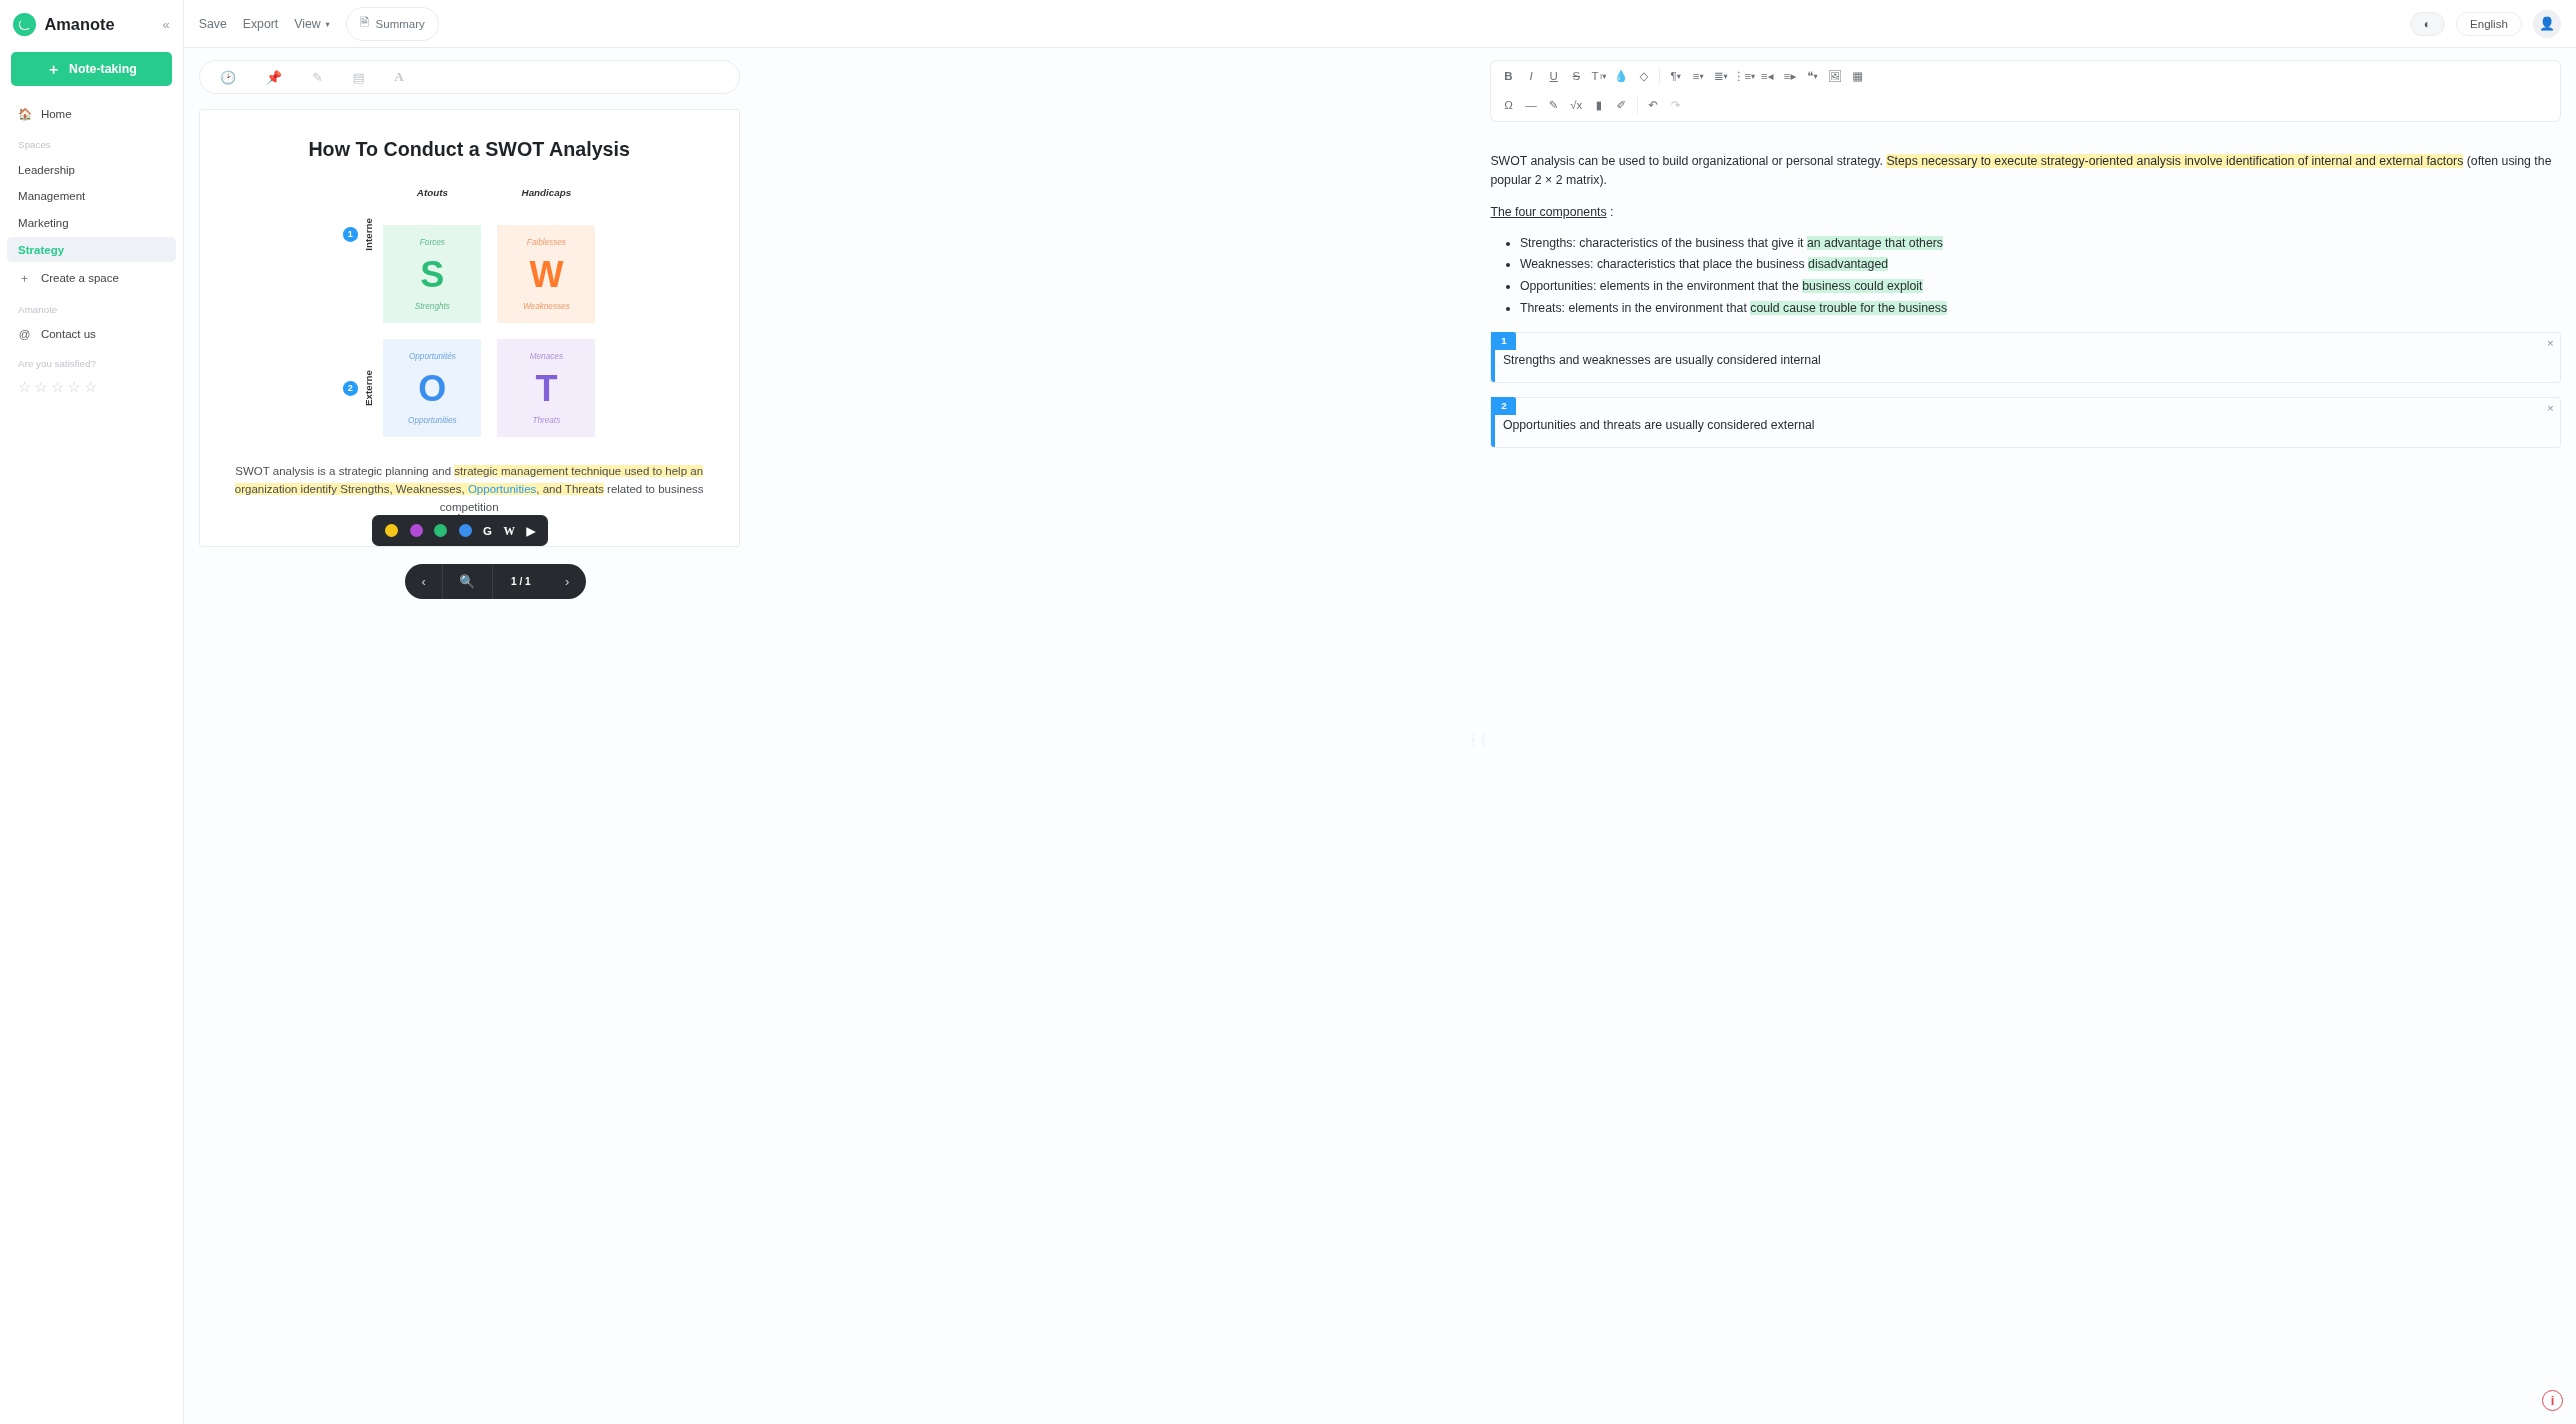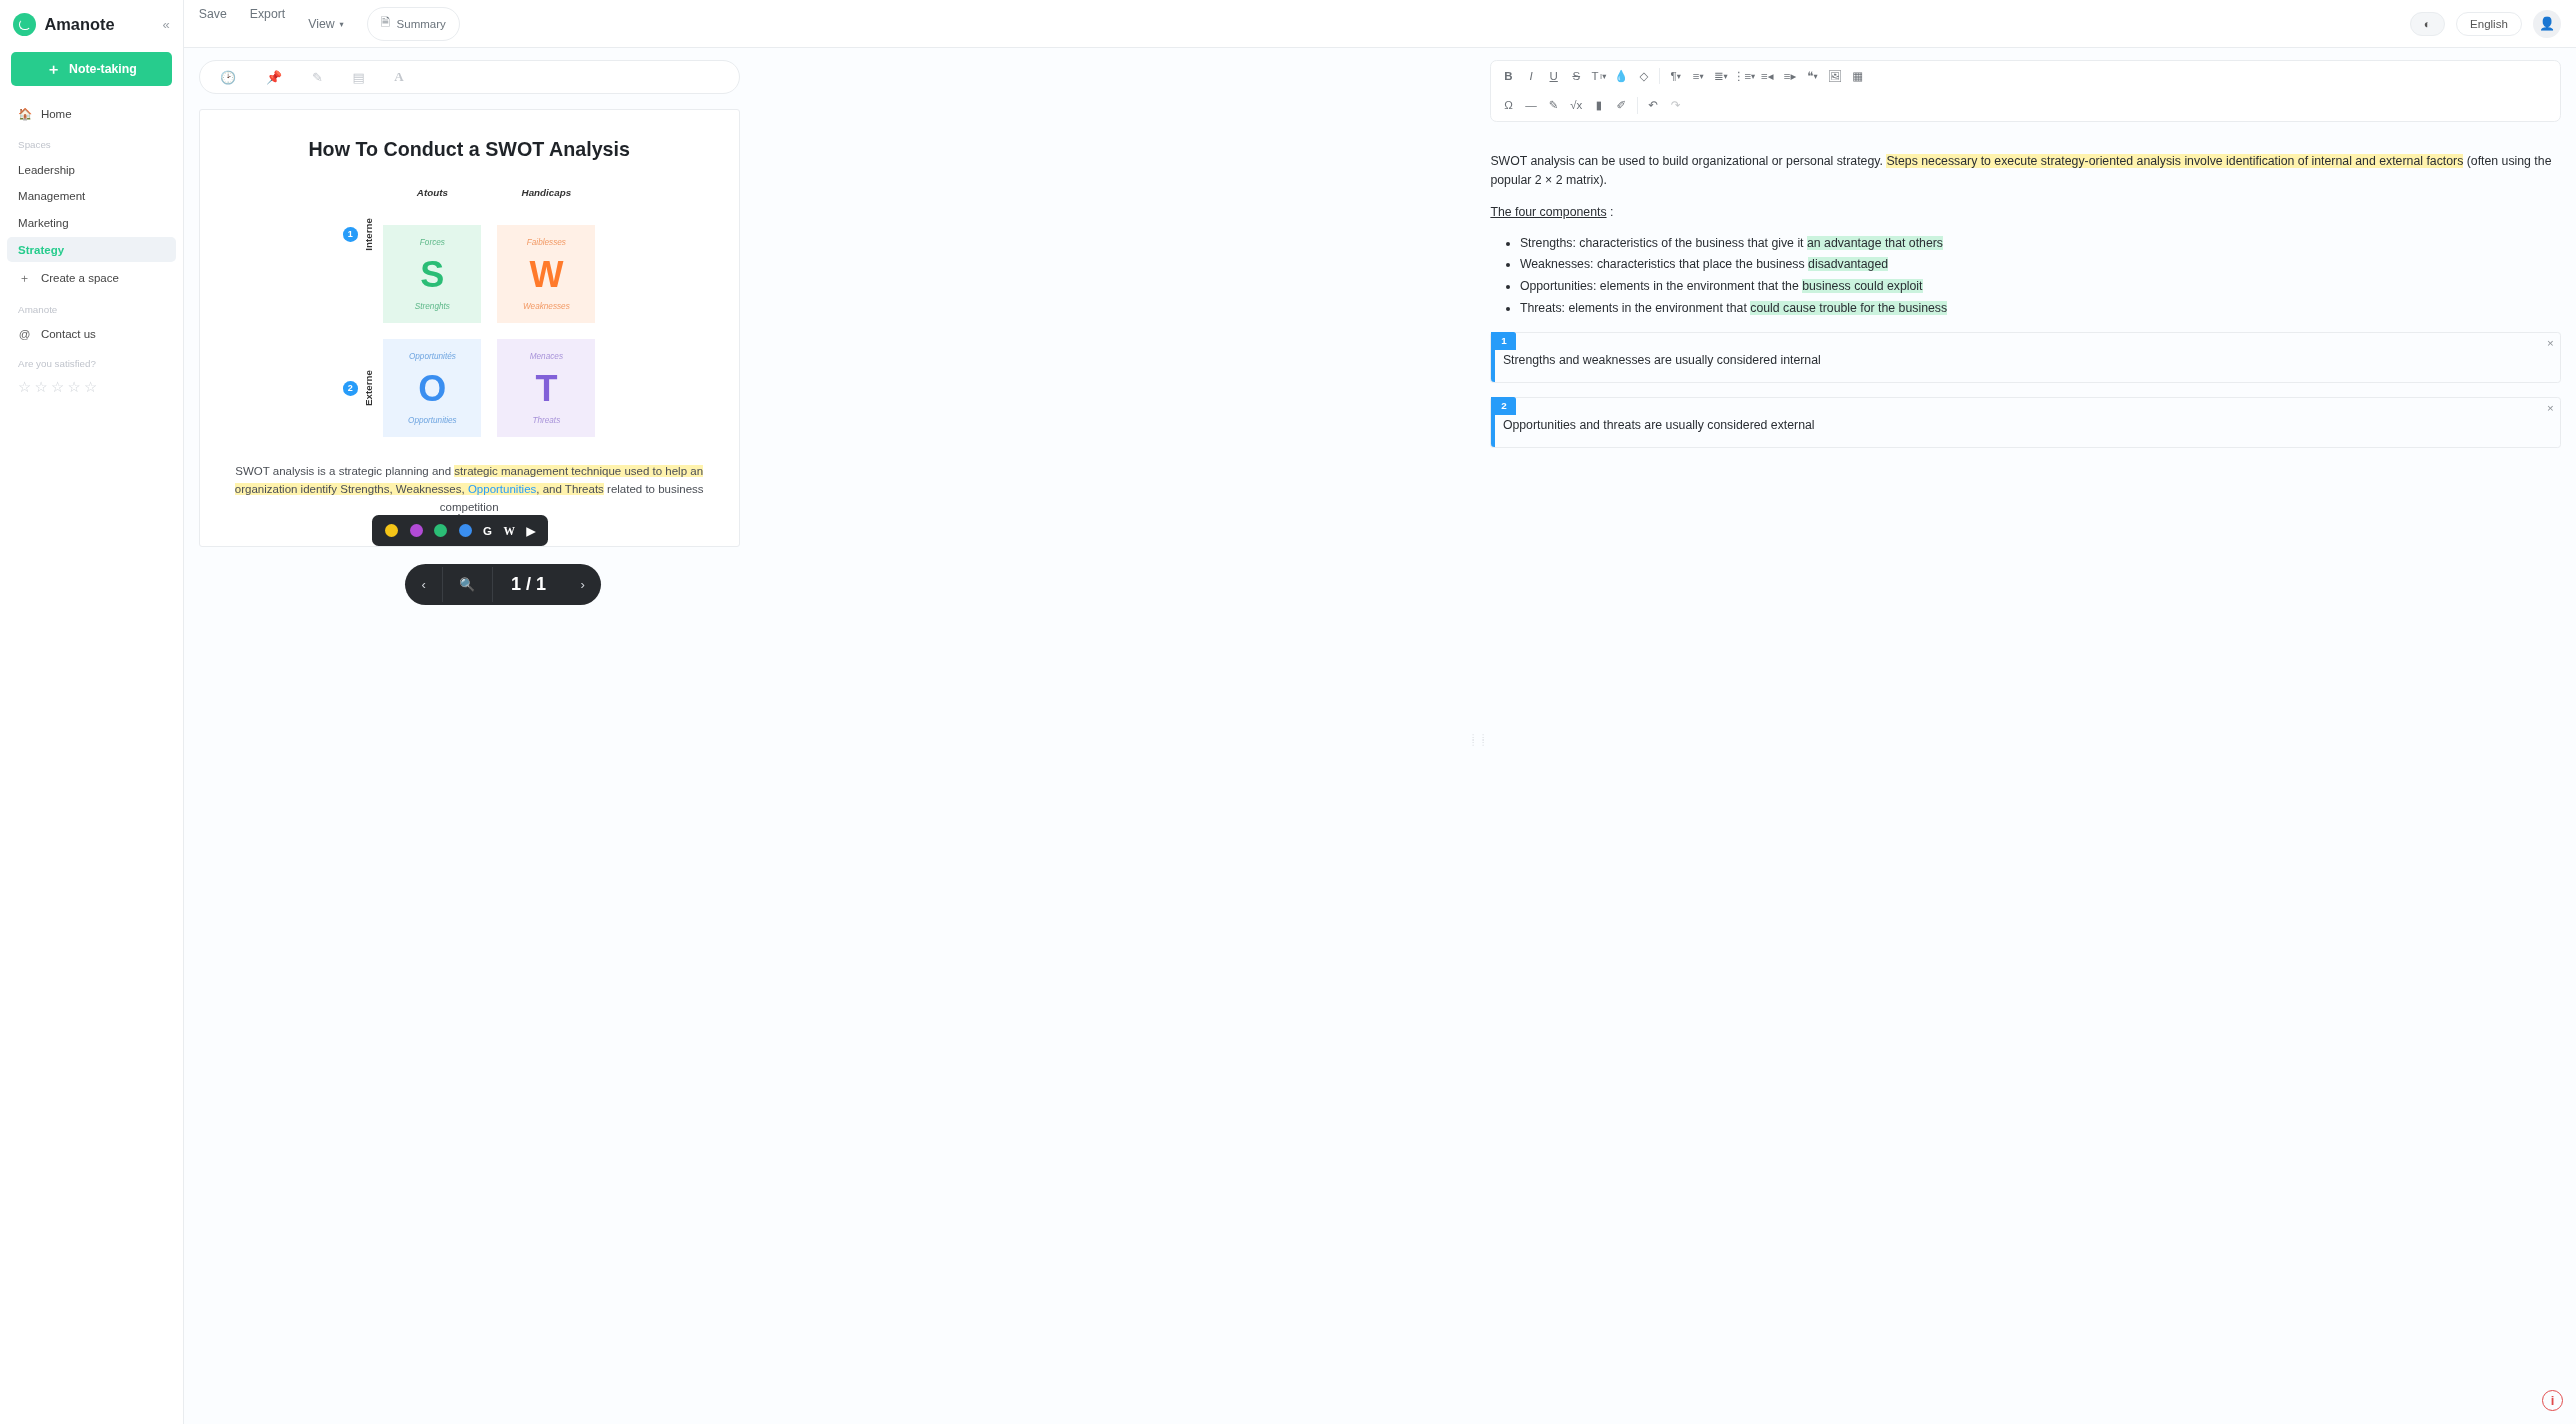--- a/index.html
+++ b/index.html
@@ -22,21 +22,21 @@
   .plus{font-size:14.7px;line-height:0}
 
   .nav{display:flex;flex-direction:column;gap:1.6px;margin-top:3.3px}
   .nav-item{display:flex;align-items:center;gap:9.8px;padding:6.6px 11.5px;color:#444;border-radius:4.9px;cursor:pointer;font-size:11.5px}
   .nav-item.active{background:var(--side-active);color:var(--green);font-weight:600}
   .nav-label{padding:9.8px 11.5px 4.9px;color:#c0c4cc;font-size:9.8px}
   .nav-item .ic{width:13px;text-align:center;color:#666}
   .stars{display:flex;gap:3.3px;font-size:14.7px;color:#cfd3d8;padding:3.3px 11.5px}
 
   .main{flex:1;display:flex;flex-direction:column;min-width:0}
-  .topbar{display:flex;gap:23px;padding:6.6px 14.7px;border-bottom:0.8px solid var(--border)}
+  .topbar{display:flex;align-items:center;gap:16px;padding:6.6px 14.7px;border-bottom:0.8px solid var(--border)}
   .topbar .link{color:var(--muted2);font-size:12.3px;cursor:pointer}
   .topbar .dd{display:flex;align-items:center;gap:4.9px}
   .chev{font-size:8.2px}
   .summary-btn{display:flex;align-items:center;gap:6.6px;border:0.8px solid var(--border);border-radius:18px;padding:6.6px 13px;color:var(--muted2);cursor:pointer;font-size:11.5px}
   .topbar .right{margin-left:auto;display:flex;align-items:center;gap:11.5px}
   .pill{border:0.8px solid var(--border);border-radius:16.4px;padding:4.9px 13px;color:#555;font-size:11.5px;cursor:pointer}
   .moon{background:var(--soft)}
   .avatar{width:28px;height:28px;border-radius:50%;background:#eef0f3;display:flex;align-items:center;justify-content:center;color:#b5bac0}
 
   .body{flex:1;display:flex;min-height:0;background:#fbfdff}
@@ -70,21 +70,21 @@
   .caption .blue{color:var(--blue)}
 
   .hl-pop{position:absolute;left:188px;top:467px;background:#272a2e;border-radius:6.6px;display:flex;align-items:center;gap:11.5px;padding:8.2px 13px}
   .hl-pop::before{content:"";position:absolute;top:-5.7px;left:50%;margin-left:-4.9px;border:4.9px solid transparent;border-bottom-color:#272a2e}
   .hl-pop .dot{width:13px;height:13px;border-radius:50%}
   .hl-pop .ext{color:#fff;font-weight:700;font-size:11.5px}
 
   .pager{position:absolute;left:221px;top:516px;background:#272a2e;border-radius:21px;display:flex;align-items:center;overflow:hidden}
   .pager .pbtn{color:#cfd3d8;padding:9.8px 16.4px;border-right:0.8px solid #3a3e43;cursor:pointer;font-size:13px}
   .pager .pbtn:last-child{border-right:none}
-  .pager .pg{color:#fff;font-weight:600;padding:9.8px 18px;font-size:18px}
+  .pager .pg{color:#fff;font-weight:600;padding:9.8px 18px;font-size:10px}
 
   .ed-toolbar{background:#fff;border:0.8px solid var(--border);border-radius:6.6px;padding:4.9px 6.6px;display:flex;flex-wrap:wrap;gap:3.3px 1.6px;align-items:center}
   .ed-toolbar .b{min-width:21px;height:21px;display:flex;align-items:center;justify-content:center;color:#6d7278;font-size:11.5px;cursor:pointer;border-radius:3.3px}
   .ed-toolbar .b small{font-size:7.4px;margin-left:1.6px}
   .ed-toolbar .sep{width:0.8px;height:16.4px;background:var(--border);margin:0 3.3px}
 
   .notes{margin-top:18px;font-size:12.3px;line-height:1.55;color:#2a2e33}
   .notes h2{font-size:23px;font-weight:800;margin:0 0 11.5px}
   .hly{background:#fff3ad}.hlg{background:#cbf3de}
   .under{text-decoration:underline}

